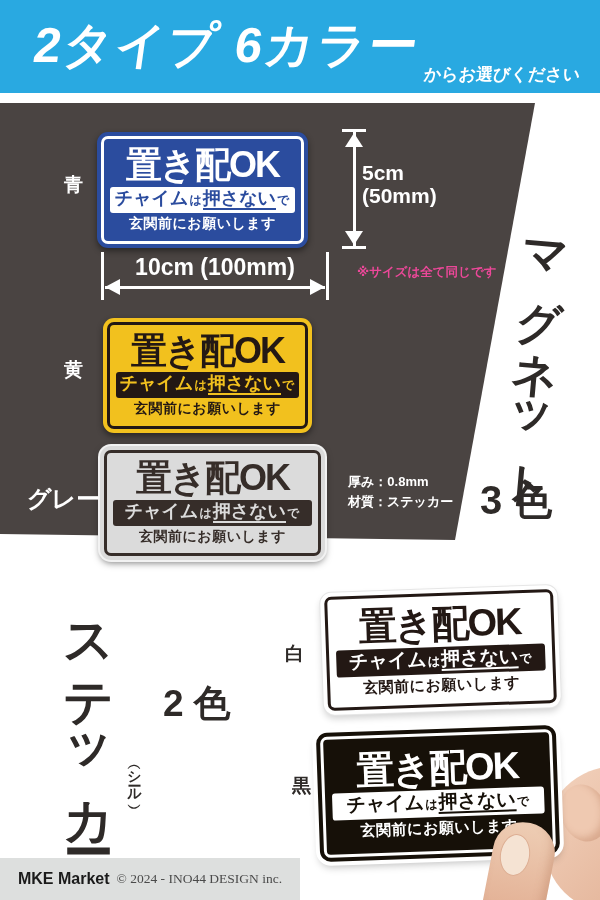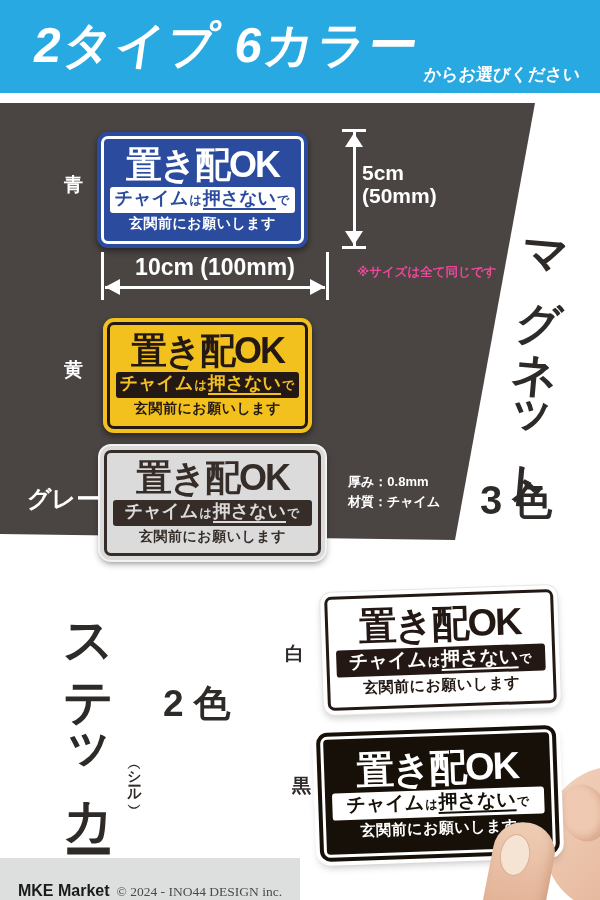--- a/index.html
+++ b/index.html
@@ -103,21 +103,21 @@
     box-shadow:inset -4px -5px 7px rgba(190,130,100,.45); }
   .hand-thumb { position:absolute; left:489px; top:822px; width:62px; height:100px;
     background:linear-gradient(180deg,#EECDB4,#E2AE92); transform:rotate(11deg);
     border-radius:30px 30px 12px 12px; z-index:3;
     box-shadow:inset -5px -7px 9px rgba(180,120,90,.35); }
   .hand-thumbnail { position:absolute; left:500px; top:834px; width:30px; height:42px;
     background:#F5E3D3; border:1px solid #DDAE93; border-radius:50%;
     transform:rotate(9deg); z-index:4; }
   
   .footer { position:absolute; left:0; top:858px; width:300px; height:42px;
-    background:#DDDFDE; display:flex; align-items:flex-end; justify-content:center; z-index:5; }
+    background:#DDDFDE; display:flex; align-items:center; justify-content:center; z-index:5; }
   .footer-brand { font-weight:bold; font-size:16px; color:#1a1a1a; margin-right:7px; white-space:nowrap; }
   .footer-copy { font-family:"Liberation Serif","DejaVu Serif",serif; font-size:13.5px; color:#4a4a4a; white-space:nowrap; }
 </style>
 </head>
 <body>
 
 <div class="page">
 
   <div class="header">
     <div class="header-title">2タイプ 6カラー</div>
@@ -189,21 +189,21 @@
         <span class="chime-small">は</span>
         <span class="chime-big chime-underline">押さない</span>
         <span class="chime-small">で</span>
       </div>
       <div class="line3">玄関前にお願いします</div>
     </div>
   </div>
 
   <div class="spec on-dark">
     <div>厚み：0.8mm</div>
-    <div>材質：チャイム</div>
+    <div>材質：ステッカー</div>
   </div>
 
   <div class="v-text magnet-v">マグネット</div>
   <div class="count-label count-magnet">3色</div>
 
   <div class="v-text sticker-v">ステッカー</div>
   <div class="v-text sticker-v-sub">（シール）</div>
   <div class="count-label count-sticker">2色</div>
 
   <div class="color-label dark" style="left:285px; top:641px;">白</div>

